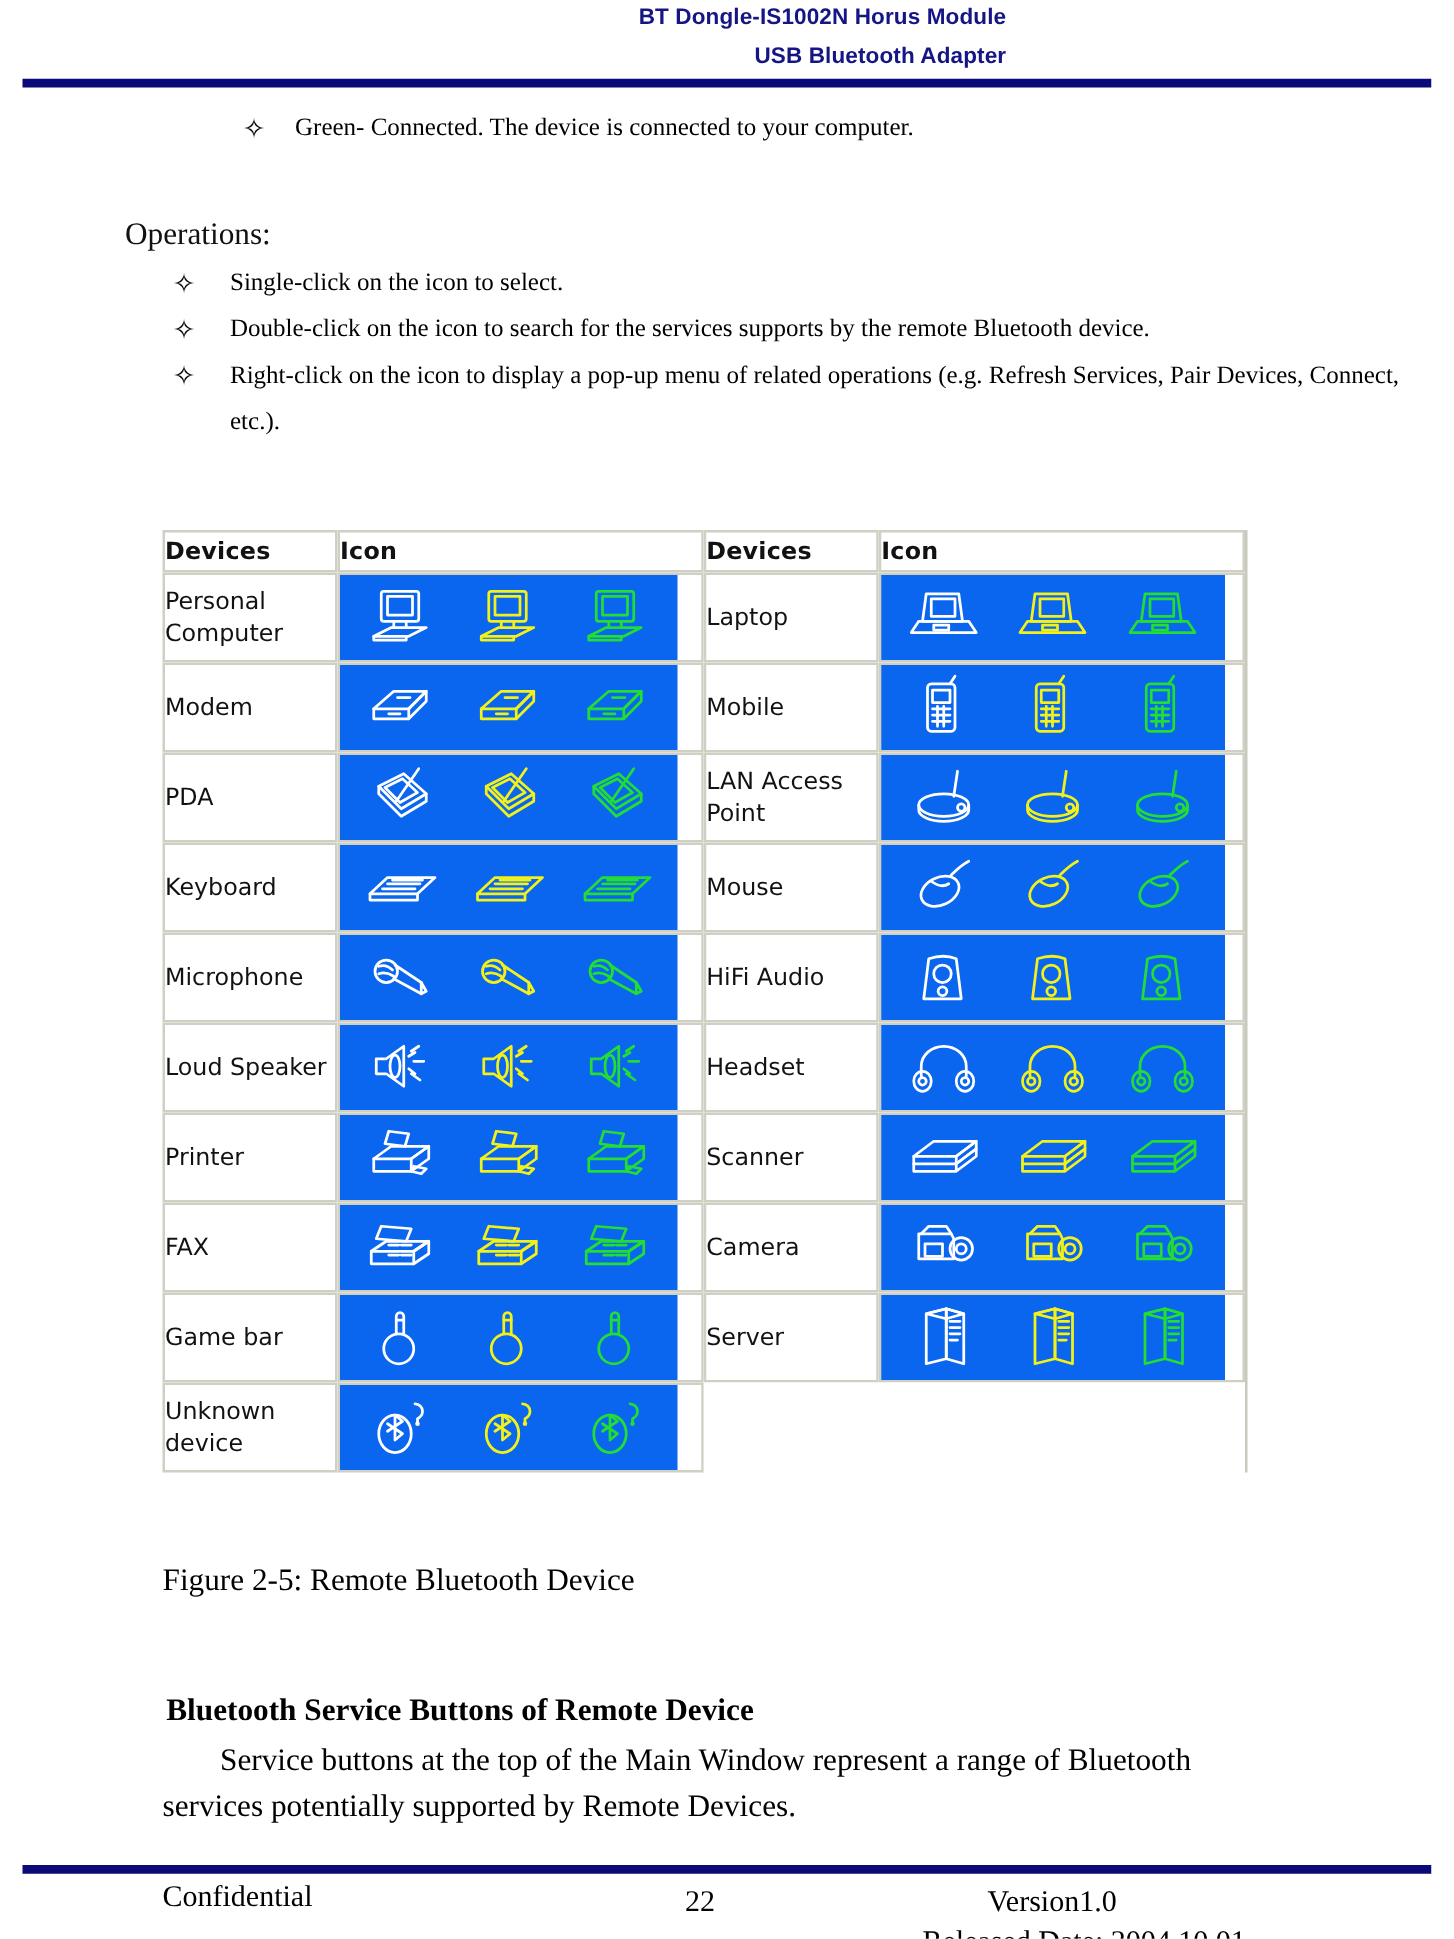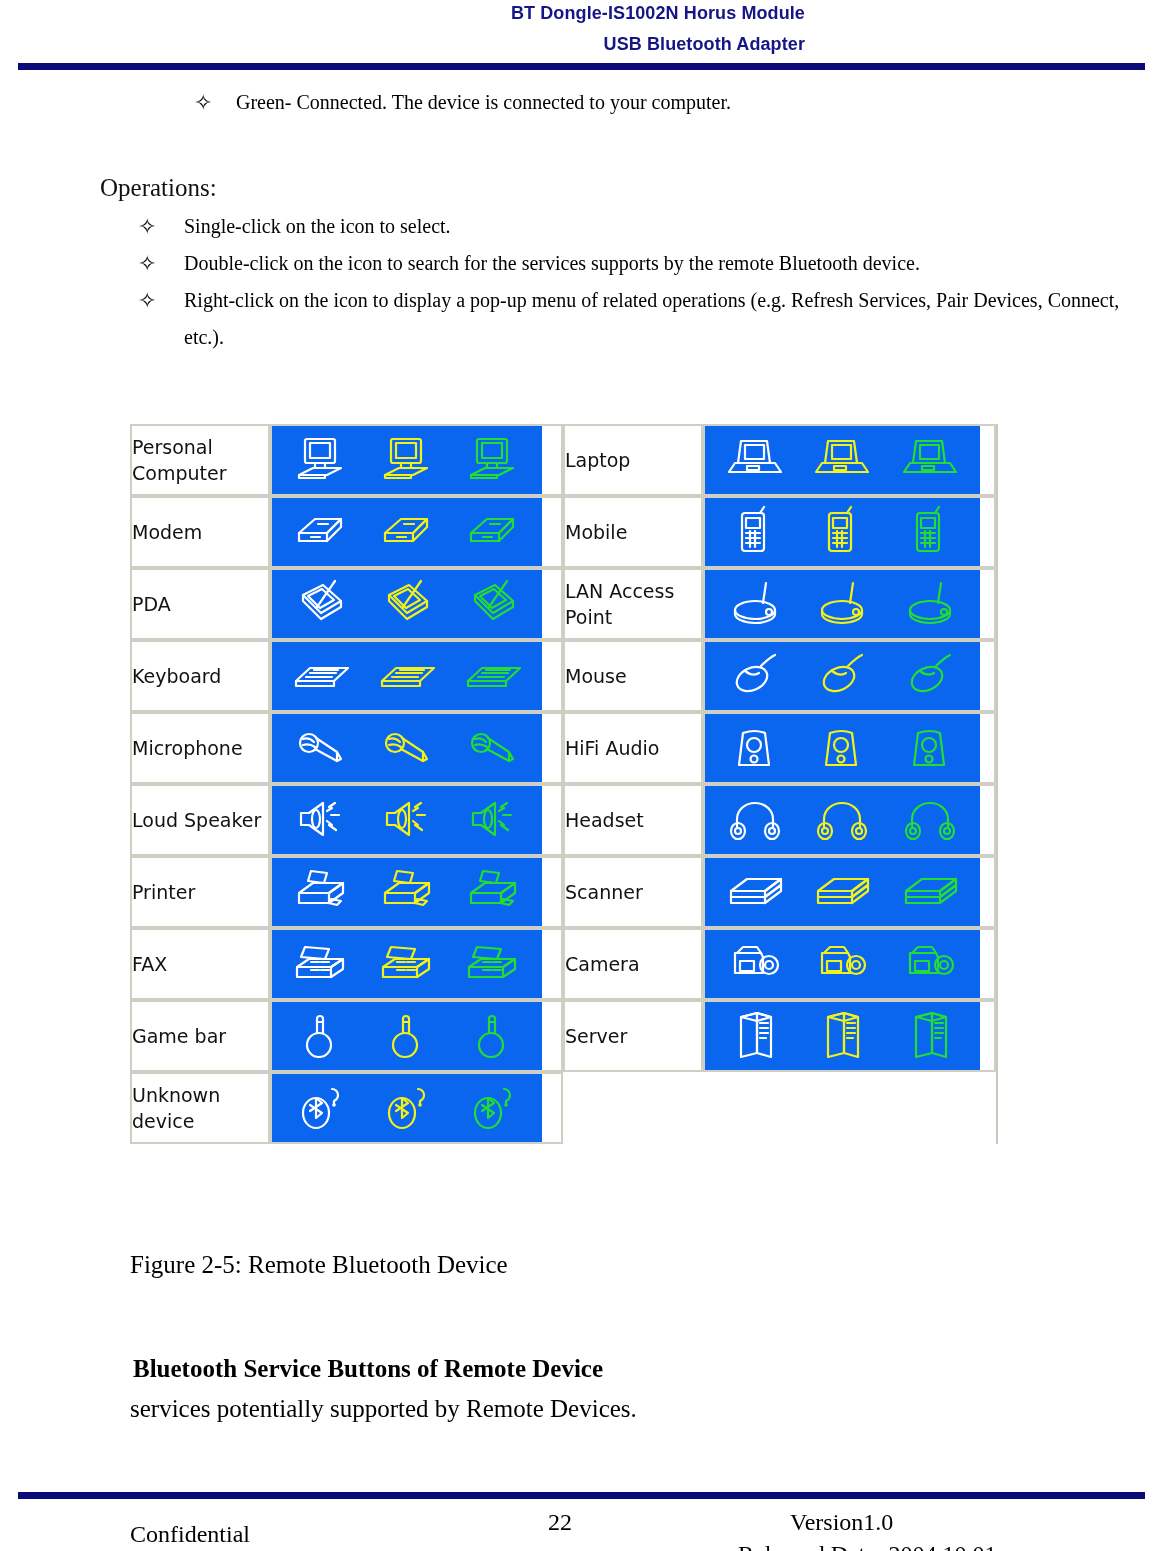--- a/index.html
+++ b/index.html
@@ -191,21 +191,21 @@
     position: absolute;
     left: 0;
     top: 1502px;
     width: 1163px;
     height: 49px;
     font-size: 24px;
     line-height: 32px;
   }
   #footer-confidential {
     position: absolute;
-    left: 130px; top: 16px;
+    left: 130px; top: 0;
   }
   #footer-pagenum {
     position: absolute;
     left: 548px; top: 4px;
   }
   #footer-version {
     position: absolute;
     left: 790px; top: 4px; text-align: center;
   }
   #footer-released {
@@ -250,20 +250,26 @@
 <div id="device-table-wrap">
   <table id="device-table">
     <colgroup>
       <col class="col-dev">
         <col class="col-icon">
         <col class="col-dev">
         <col class="col-icon">
     </colgroup>
     <tbody id="device-table-body">
         <tr>
+          <td class="hdrcell">Devices</td>
+          <td class="hdrcell">Icon</td>
+          <td class="hdrcell">Devices</td>
+          <td class="hdrcell">Icon</td>
+        </tr>
+        <tr>
           <td class="devcell">Personal Computer</td>
           <td class="iconcell">
             <div class="icon-band band-w270">
               <span>
                 <svg class="dev-icon" viewBox="0 0 60 54" xmlns="http://www.w3.org/2000/svg">
                   <rect x="14" y="6" width="30" height="24" rx="2" stroke="#ffffff" fill="none" stroke-width="2.2" stroke-linejoin="round" stroke-linecap="round"></rect>
                   <rect x="19" y="10" width="20" height="15" stroke="#ffffff" fill="none" stroke-width="2.2" stroke-linejoin="round" stroke-linecap="round"></rect>
                   <path d="M24 30 l0 5 M34 30 l0 5" stroke="#ffffff" fill="none" stroke-width="2.2" stroke-linejoin="round" stroke-linecap="round"></path>
                   <path d="M8 42 l14 -7 h28 l-14 7 z" stroke="#ffffff" fill="none" stroke-width="2.2" stroke-linejoin="round" stroke-linecap="round"></path>
                   <path d="M8 42 v3 l26 0 v-3" stroke="#ffffff" fill="none" stroke-width="2.2" stroke-linejoin="round" stroke-linecap="round"></path>
@@ -829,20 +835,21 @@
           <td class="blank"></td>
           <td class="blank"></td>
         </tr>
       </tbody>
   </table>
 </div>
 
 <div id="figure-caption">Figure 2-5: Remote Bluetooth Device</div>
 <div id="section-heading">Bluetooth Service Buttons of Remote Device</div>
 <div id="section-body">
+  <div class="indent">Service buttons at the top of the Main Window represent a range of Bluetooth</div>
   <div>services potentially supported by Remote Devices.</div>
 </div>
 
 <div id="footer-rule"></div>
 <div id="page-footer">
   <span id="footer-confidential">Confidential</span>
   <span id="footer-pagenum">22</span>
   <span id="footer-version">Version1.0</span>
   <span id="footer-released">Released Date: 2004.10.01</span>
 </div>

